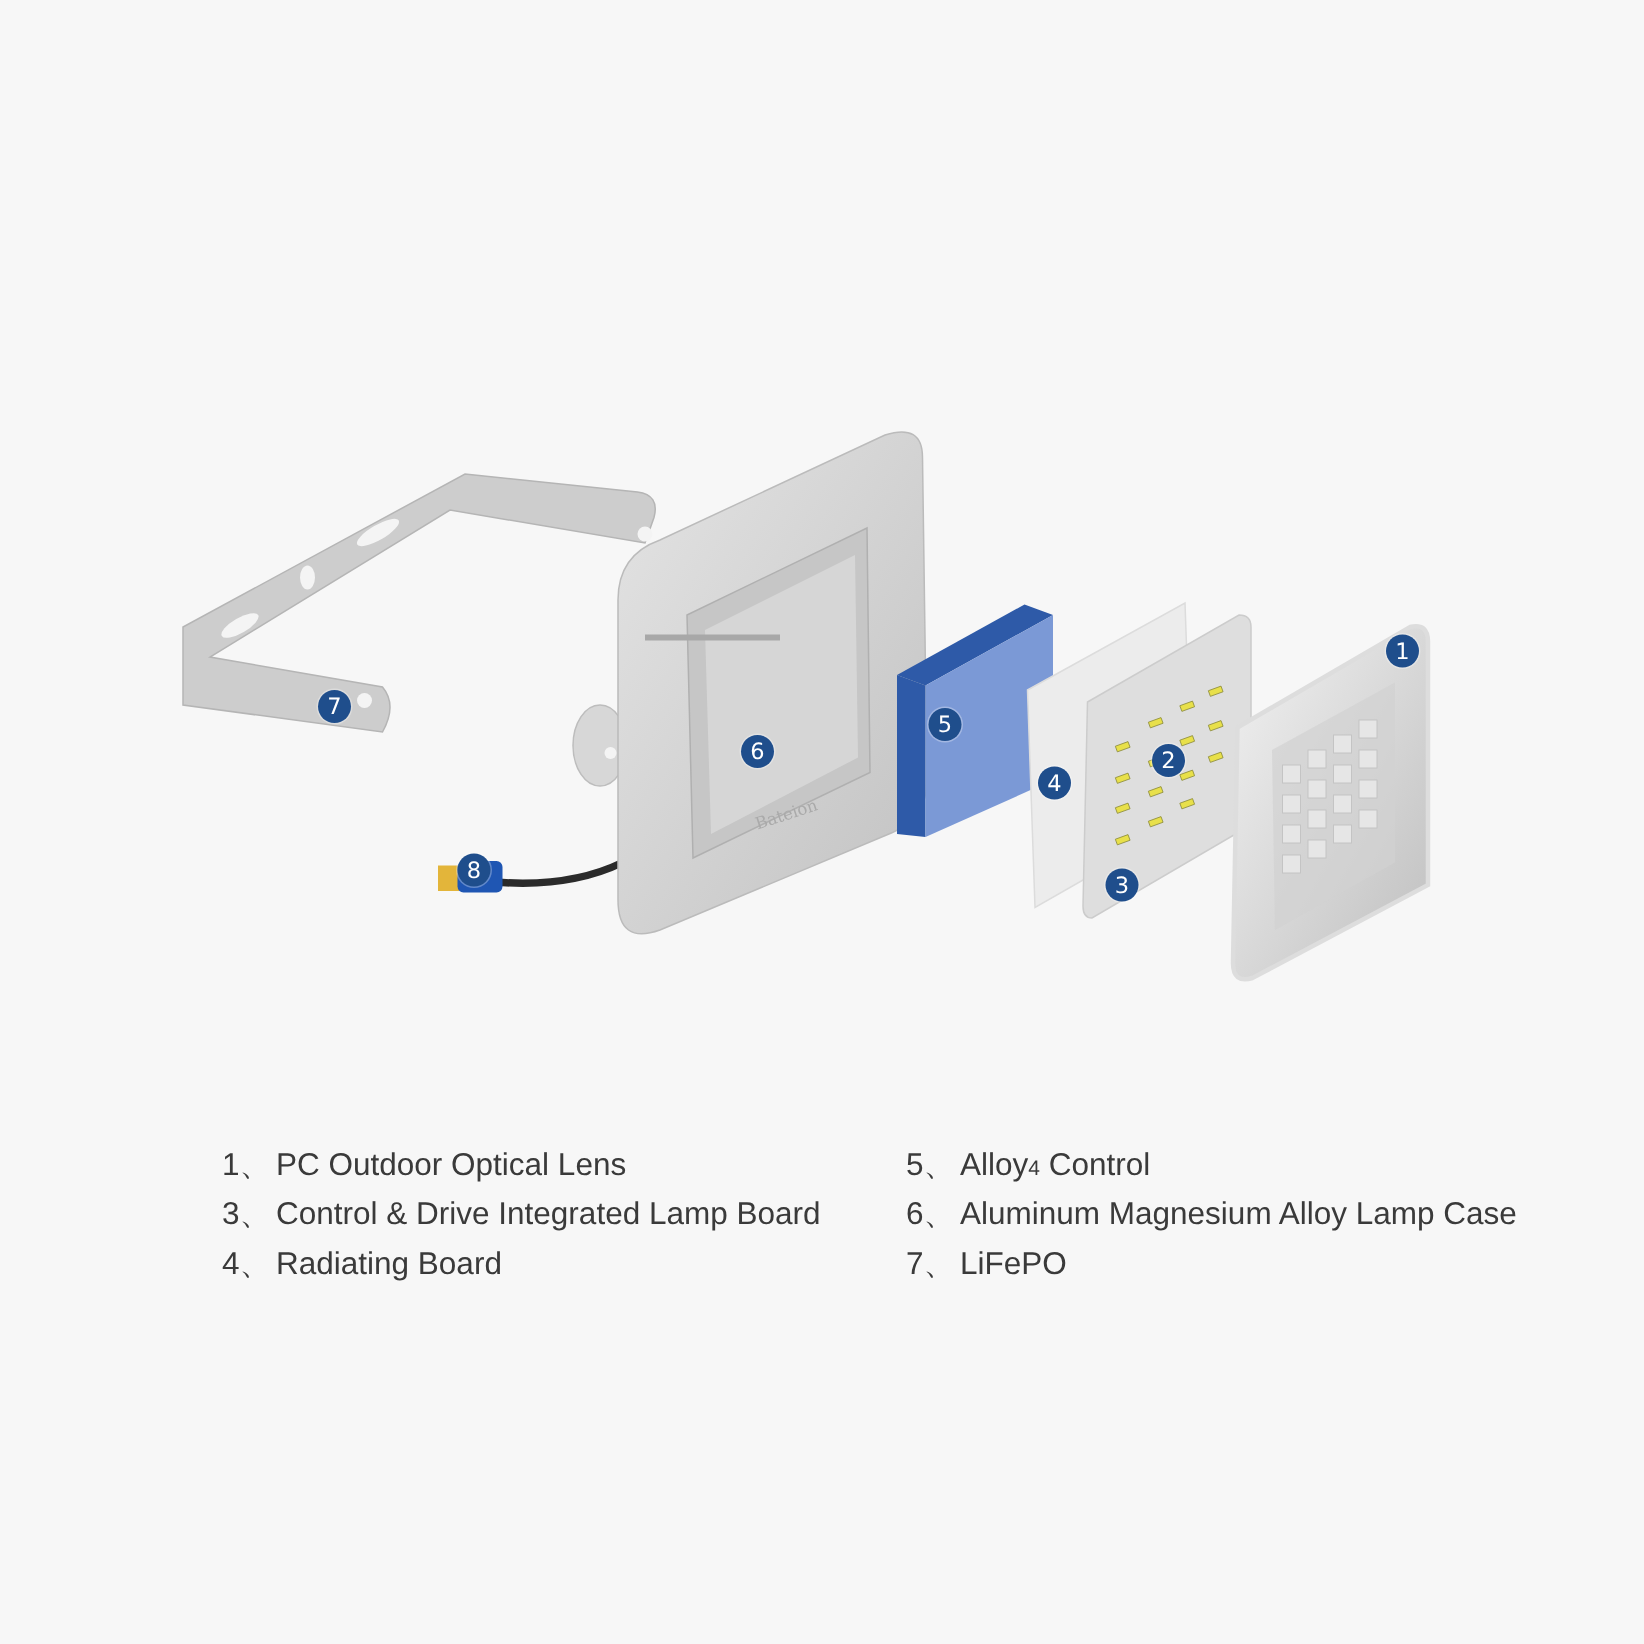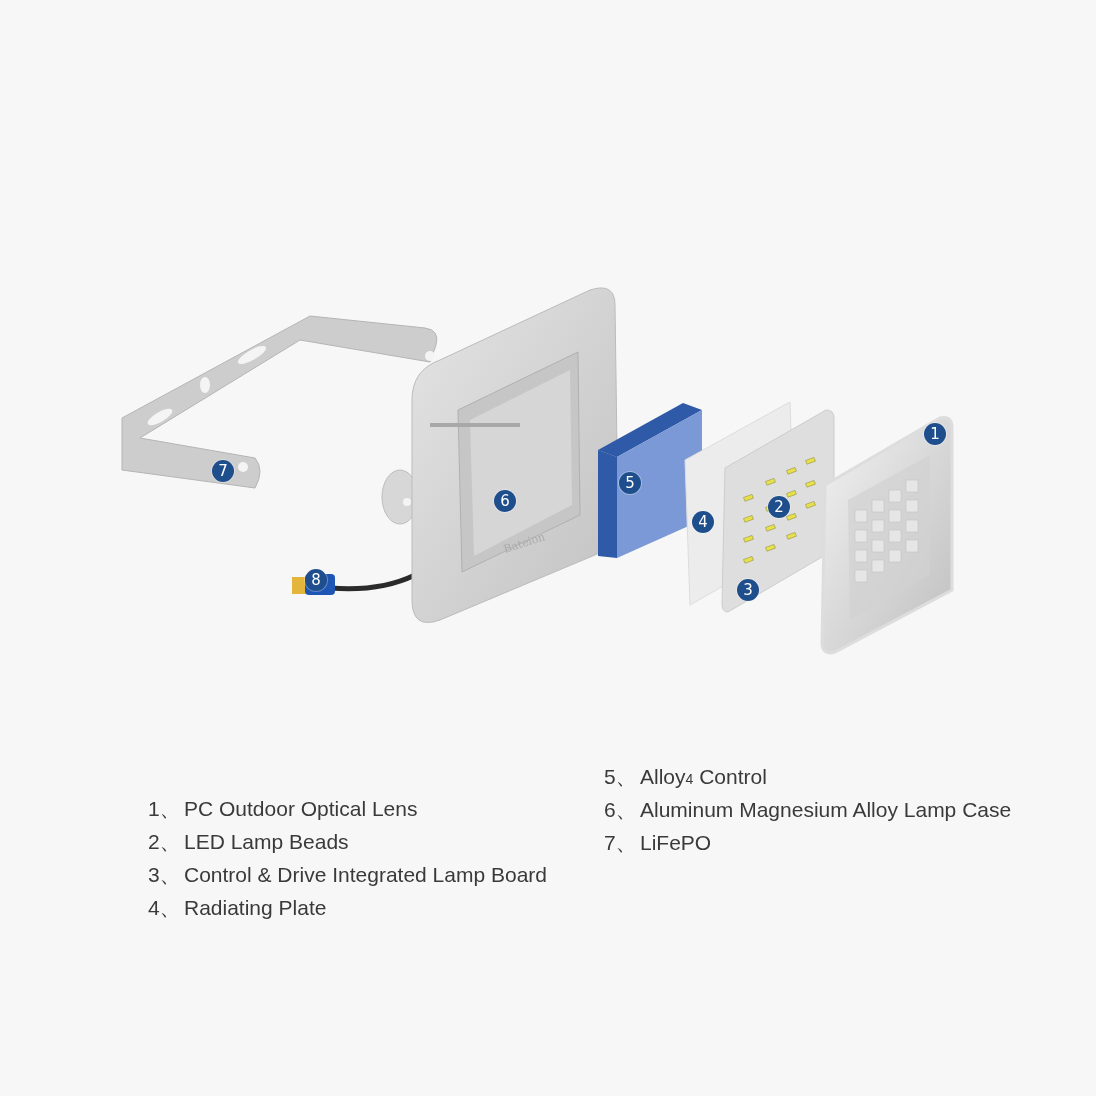--- a/index.html
+++ b/index.html
@@ -9,21 +9,21 @@
   }
   #diagram { position:absolute; left:0; top:0; width:1096px; height:700px; }
   .badge {
     position:absolute; width:22px; height:22px; border-radius:50%;
     background:#1f4e8c; color:#fff; font-size:15px; line-height:22px; text-align:center;
     font-family: "DejaVu Sans", sans-serif; box-shadow:0 0 0 1px rgba(255,255,255,0.3);
   }
   .legend { position:absolute; top:760px; font-size:21px; color:#3a3a3a; }
   .legend .row { height:33px; line-height:33px; white-space:nowrap; }
   .legend .num { display:inline-block; width:36px; }
-  .legend-left { left:148px;margin-top:32px; }
+  .legend-left { left:148px; }
   .legend-right { left:604px; }
   sub.small { font-size:14px; vertical-align:baseline; }
 </style>
 </head>
 <body>
 
 <div id="diagram">
   <svg width="1096" height="700" viewBox="0 0 1096 700">
     <defs>
       <linearGradient id="metal" x1="0" y1="0" x2="1" y2="1">
@@ -124,22 +124,21 @@
   <div class="badge" style="left:737px;top:579px;">3</div>
   <div class="badge" style="left:692px;top:511px;">4</div>
   <div class="badge" style="left:619px;top:472px;">5</div>
   <div class="badge" style="left:494px;top:490px;">6</div>
   <div class="badge" style="left:212px;top:460px;">7</div>
   <div class="badge" style="left:305px;top:569px;">8</div>
 </div>
 
 <div class="legend legend-left">
   <div class="row"><span class="num">1、</span><span>PC Outdoor Optical Lens</span></div>
-  <div class="row"><span class="num">2、</span><span>LED Lamp Beads</span></div>
   <div class="row"><span class="num">3、</span><span>Control &amp; Drive Integrated Lamp Board</span></div>
-  <div class="row"><span class="num">4、</span><span>Radiating Plate</span></div>
+  <div class="row"><span class="num">4、</span><span>Radiating Board</span></div>
 </div>
 
 <div class="legend legend-right">
   <div class="row"><span class="num">5、</span><span>Alloy</span><sub class="small">4</sub><span> Control</span></div>
   <div class="row"><span class="num">6、</span><span>Aluminum Magnesium Alloy Lamp Case</span></div>
   <div class="row"><span class="num">7、</span><span>LiFePO</span></div>
 </div>
 
 </body></html>

